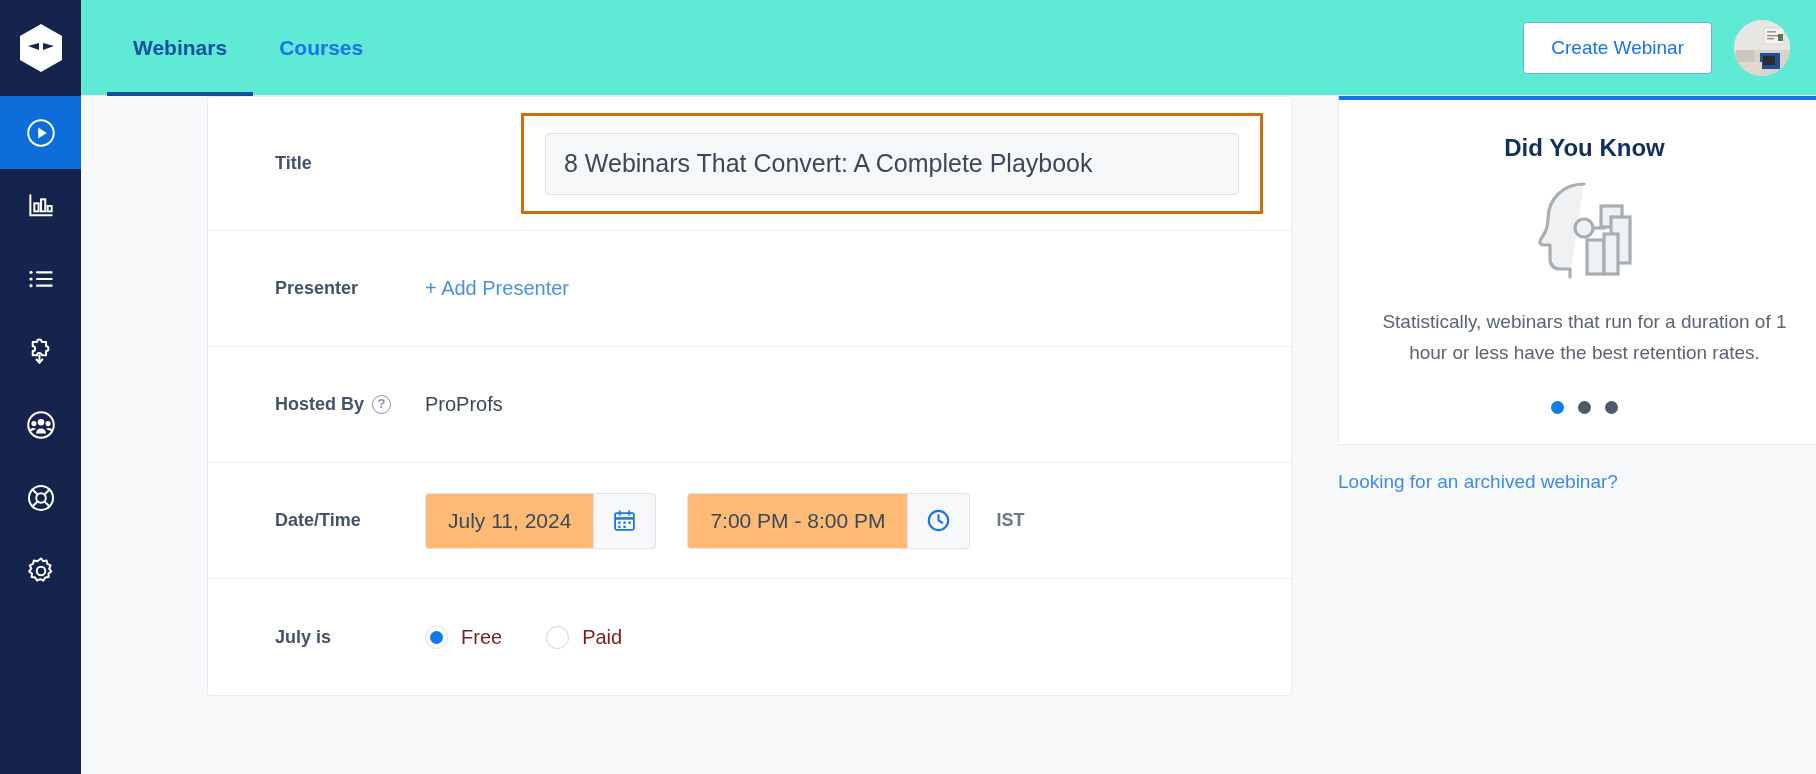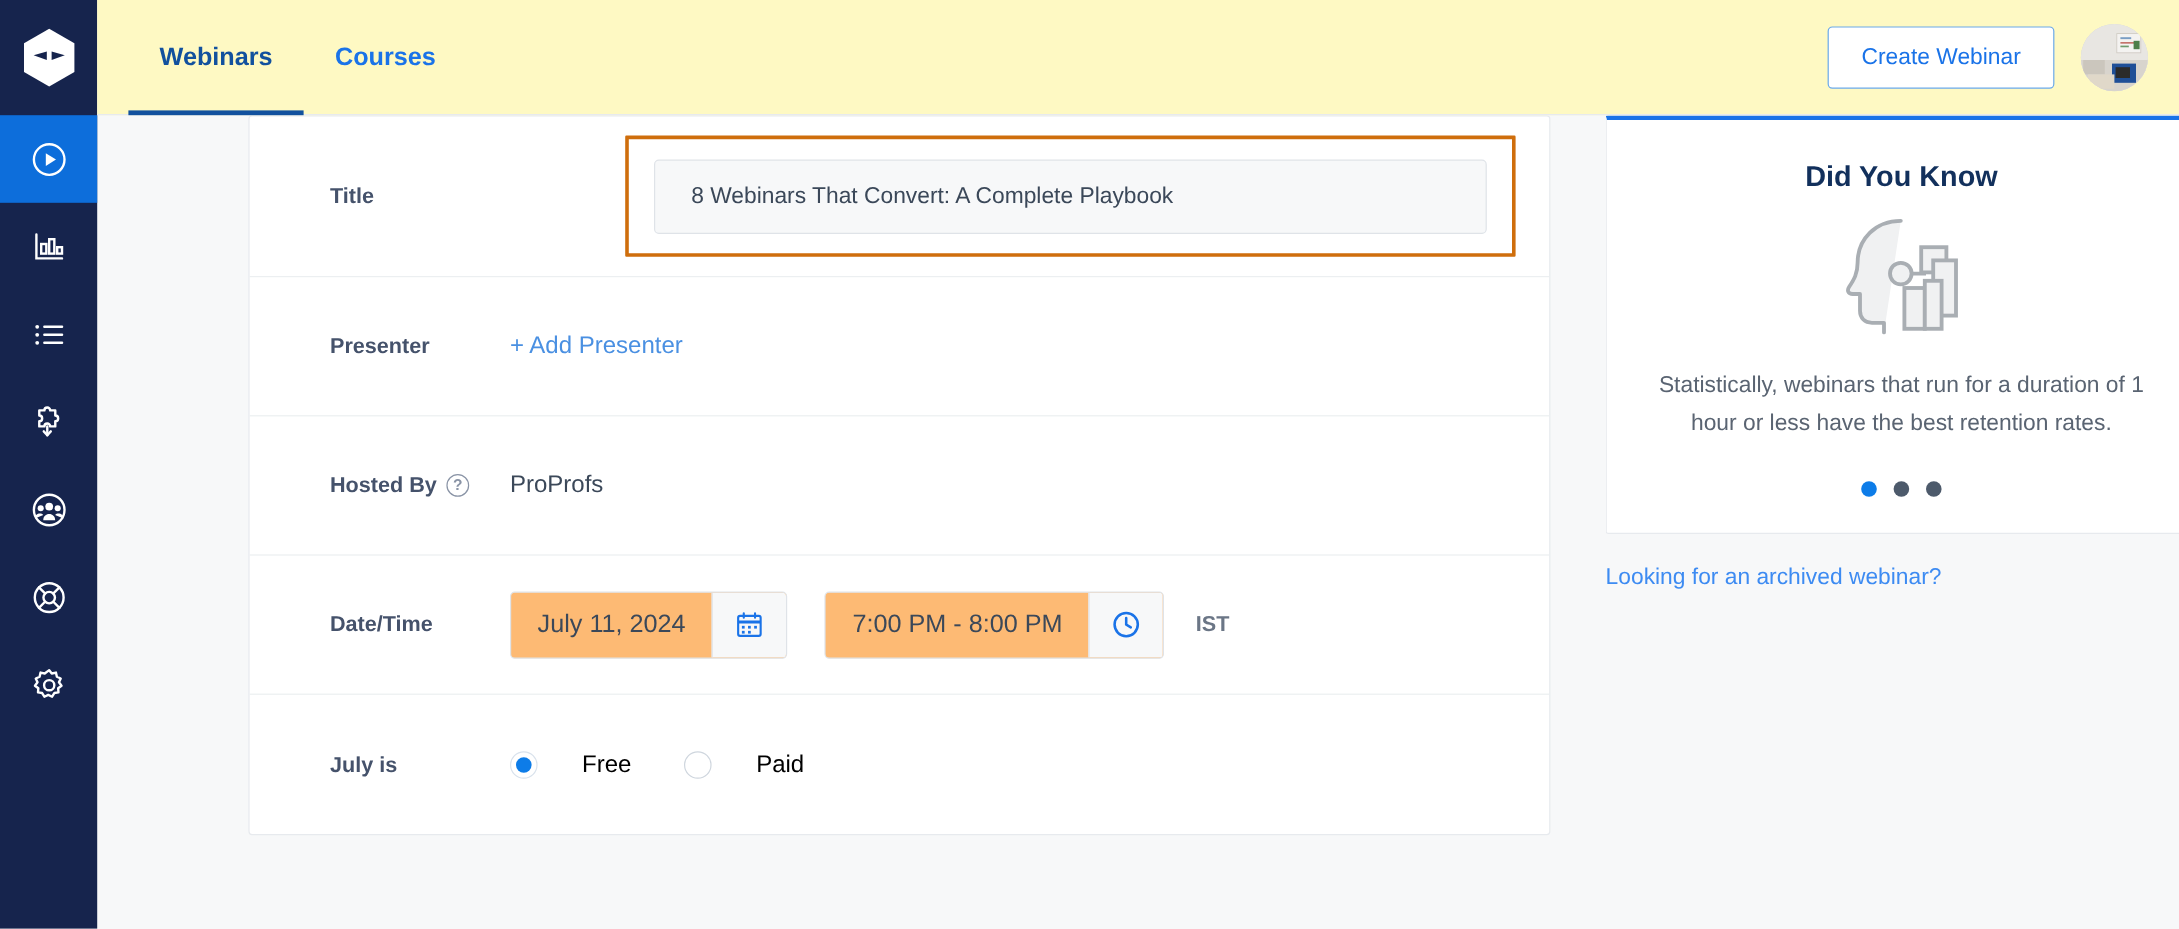--- a/index.html
+++ b/index.html
@@ -27,21 +27,21 @@
     display: flex; align-items: center; justify-content: center;
     cursor: pointer;
   }
   .rail-item.active { background: #0d6edb; }
   .rail-item svg { display: block; }
 
   
   .right { flex: 1; display: flex; flex-direction: column; min-width: 0; }
 
   .topbar {
-    height: 96px; background: #fef9c3;
+    height: 96px; background: #5eead4;
     display: flex; align-items: flex-start;
     border-bottom: 1px solid #e7eaee;
     position: relative;
   }
   .tabs { display: flex; align-items: flex-start; height: 96px; padding-left: 26px; }
   .tab {
     height: 96px; display: flex; align-items: center;
     padding: 0 26px; font-size: 21px; font-weight: bold;
     color: #1a73e8; cursor: pointer; position: relative;
   }
@@ -97,21 +97,21 @@
     display: flex; align-items: center; min-height: 134px;
   }
   .title-box {
     position: absolute; left: 313px; right: 28px; top: 16px; bottom: 16px;
     border: 3px solid #cf6e0c; border-radius: 1px;
     display: flex; align-items: center; padding: 0 21px;
   }
   .text-input {
     width: 100%; height: 62px; background: #f7f8f9;
     border: 1px solid #dfe3e8; border-radius: 4px;
-    font-size: 19px; color: #3b4859; padding: 0 30px;
+    font-size: 25px; color: #3b4859; padding: 0 18px;
     font-family: "Liberation Sans", sans-serif;
   }
   .help-icon {
     width: 19px; height: 19px; border-radius: 50%;
     border: 1.6px solid #8a94a6; color: #8a94a6;
     font-size: 13px; font-weight: bold; line-height: 16px;
     text-align: center; display: inline-block;
   }
 
   
@@ -135,21 +135,21 @@
   .radio { display: flex; align-items: center; gap: 13px; cursor: pointer; }
   .radio-dot {
     width: 23px; height: 23px; border-radius: 50%;
     border: 1.6px solid #cfd6de; background: #fff;
     display: flex; align-items: center; justify-content: center;
   }
   .radio.checked .radio-dot { border-color: #d9e2ec; }
   .radio.checked .radio-dot::after {
     content: ""; width: 13px; height: 13px; border-radius: 50%; background: #0d7ce8;
   }
-  .radio-label { font-size: 20px; color: #000000; margin-left: 24px; }
+  .radio-label { font-size: 20px; color: #7f1d1d; }
 
   
   .side { flex: 0 0 493px; width: 493px; }
   .tip-card {
     background: #fff; border: 1px solid #e7eaee;
     border-top: 4px solid #1a73e8; border-radius: 2px;
     padding: 34px 30px 30px; text-align: center;
   }
   .tip-title { font-size: 24px; font-weight: bold; color: #12305c; margin-bottom: 14px; }
   .tip-icon { display: flex; justify-content: center; margin: 10px 0 22px; }

